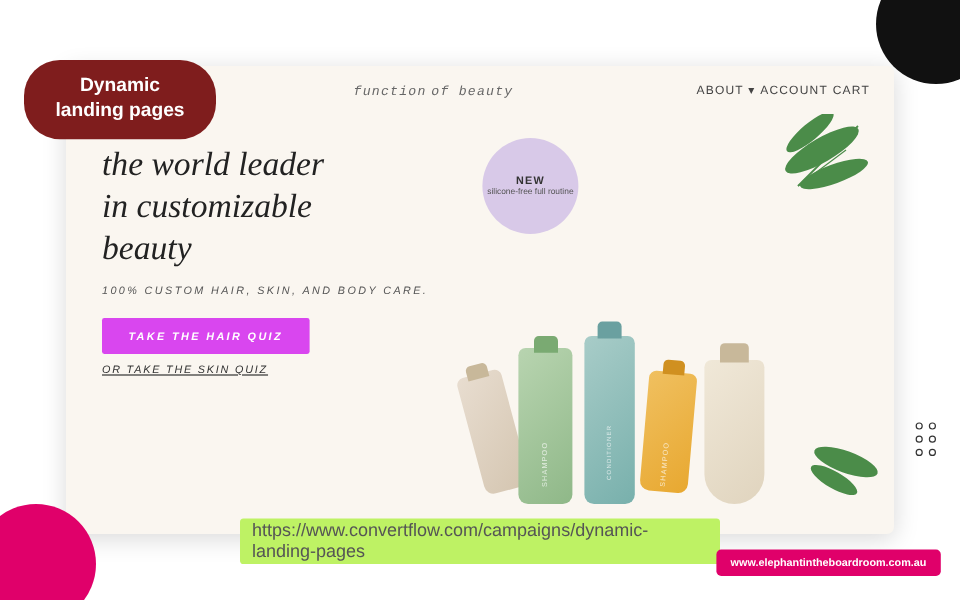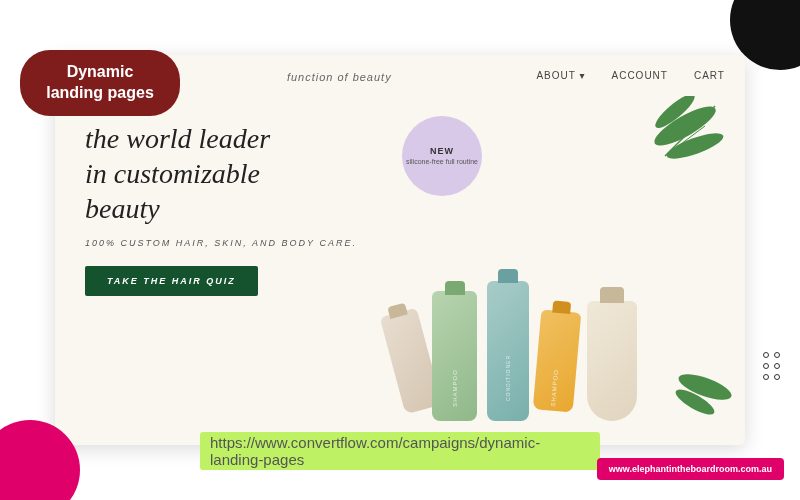--- a/index.html
+++ b/index.html
@@ -103,36 +103,36 @@
     .nav-left {
       display: flex;
       align-items: center;
       gap: 4px;
       font-size: 10px;
       color: #444;
       letter-spacing: 1px;
       text-transform: uppercase;
     }
     .nav-logo {
-      font-family: Liberation Sans, sans-serif;
+      font-family: Liberation Mono, monospace;
       font-size: 18px;
       color: #222;
       letter-spacing: 1px;
       text-align: center;
     }
     .nav-logo span {
       font-size: 11px;
       color: #666;
       font-style: italic;
       margin-left: 4px;
     }
     .nav-right {
       display: flex;
       align-items: center;
-      gap: 26px;
+      gap: 4px;
       font-size: 10px;
       color: #444;
       letter-spacing: 1px;
       text-transform: uppercase;
     }
 
     
     .hero {
       display: flex;
       padding: 0 0 0 30px;
@@ -158,21 +158,21 @@
     }
     .hero-sub {
       font-size: 9px;
       color: #555;
       letter-spacing: 2px;
       text-transform: uppercase;
       margin-bottom: 18px;
     }
     .btn-primary {
       display: inline-block;
-      background: #14532d;
+      background: #d946ef;
       color: #fff;
       font-size: 9px;
       letter-spacing: 2px;
       text-transform: uppercase;
       padding: 10px 22px;
       border-radius: 2px;
       cursor: pointer;
       margin-bottom: 8px;
       font-weight: bold;
     }
@@ -458,20 +458,21 @@
   </nav>
 
   <div class="hero">
 
     <div class="hero-left">
       <h1 class="hero-headline">
         the world leader<br>in customizable<br>beauty
       </h1>
       <p class="hero-sub">100% CUSTOM HAIR, SKIN, AND BODY CARE.</p>
       <div class="btn-primary">TAKE THE HAIR QUIZ</div>
+      <span class="btn-link">OR TAKE THE SKIN QUIZ</span>
     </div>
 
     <div class="hero-right">
 
       <div class="new-badge">
         <span class="new-label">NEW</span>
         <span style="font-size:7px; color:#555; text-align:center;">silicone-free
 full routine</span>
       </div>
 

